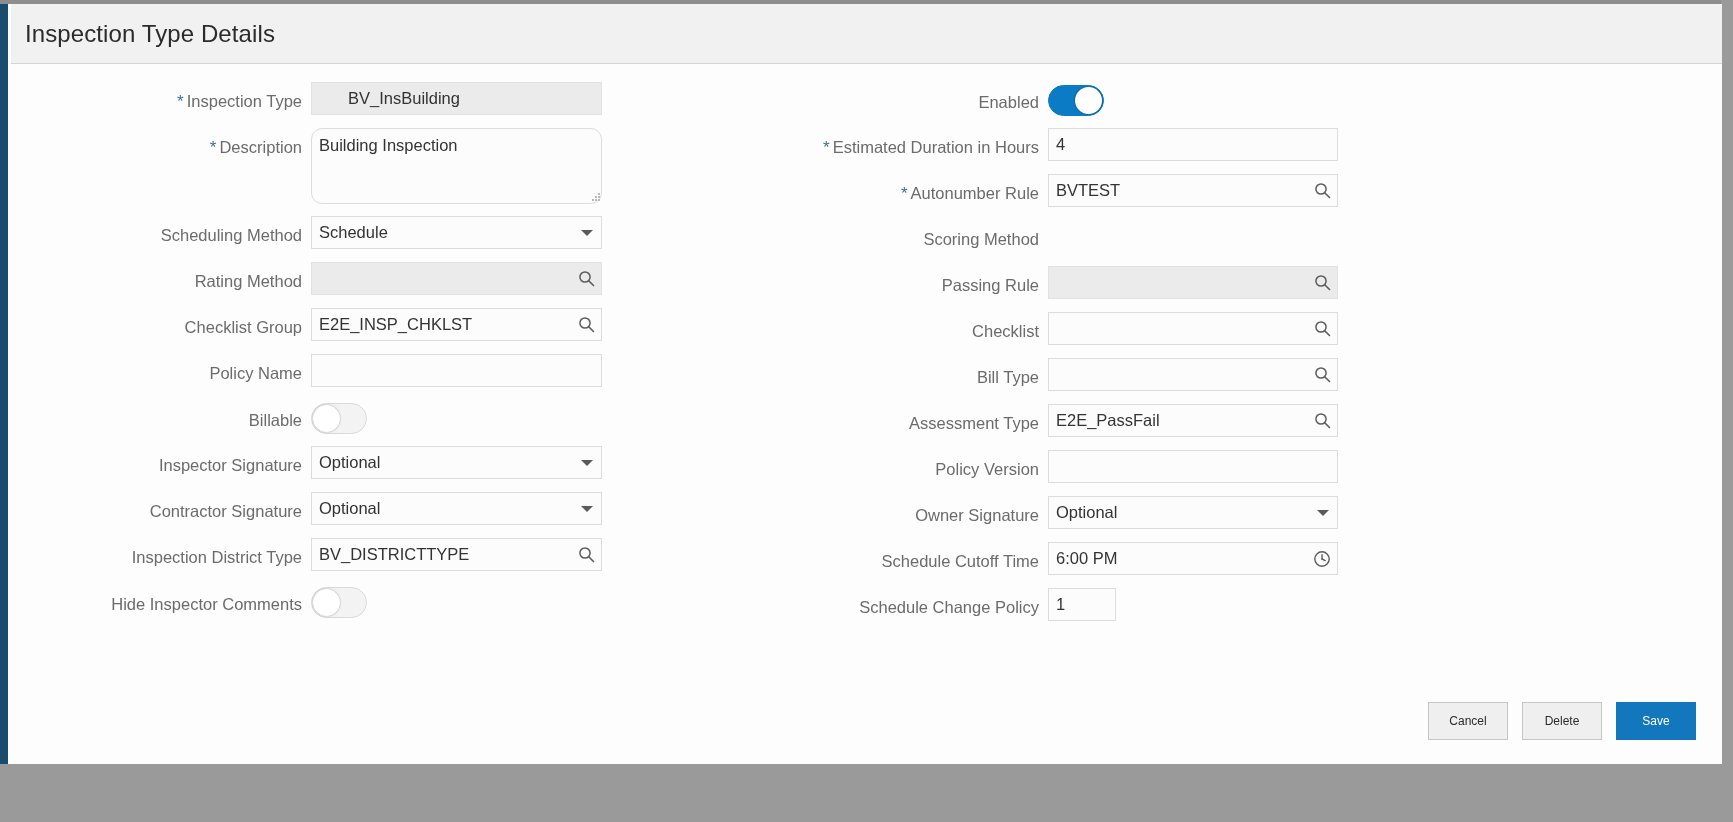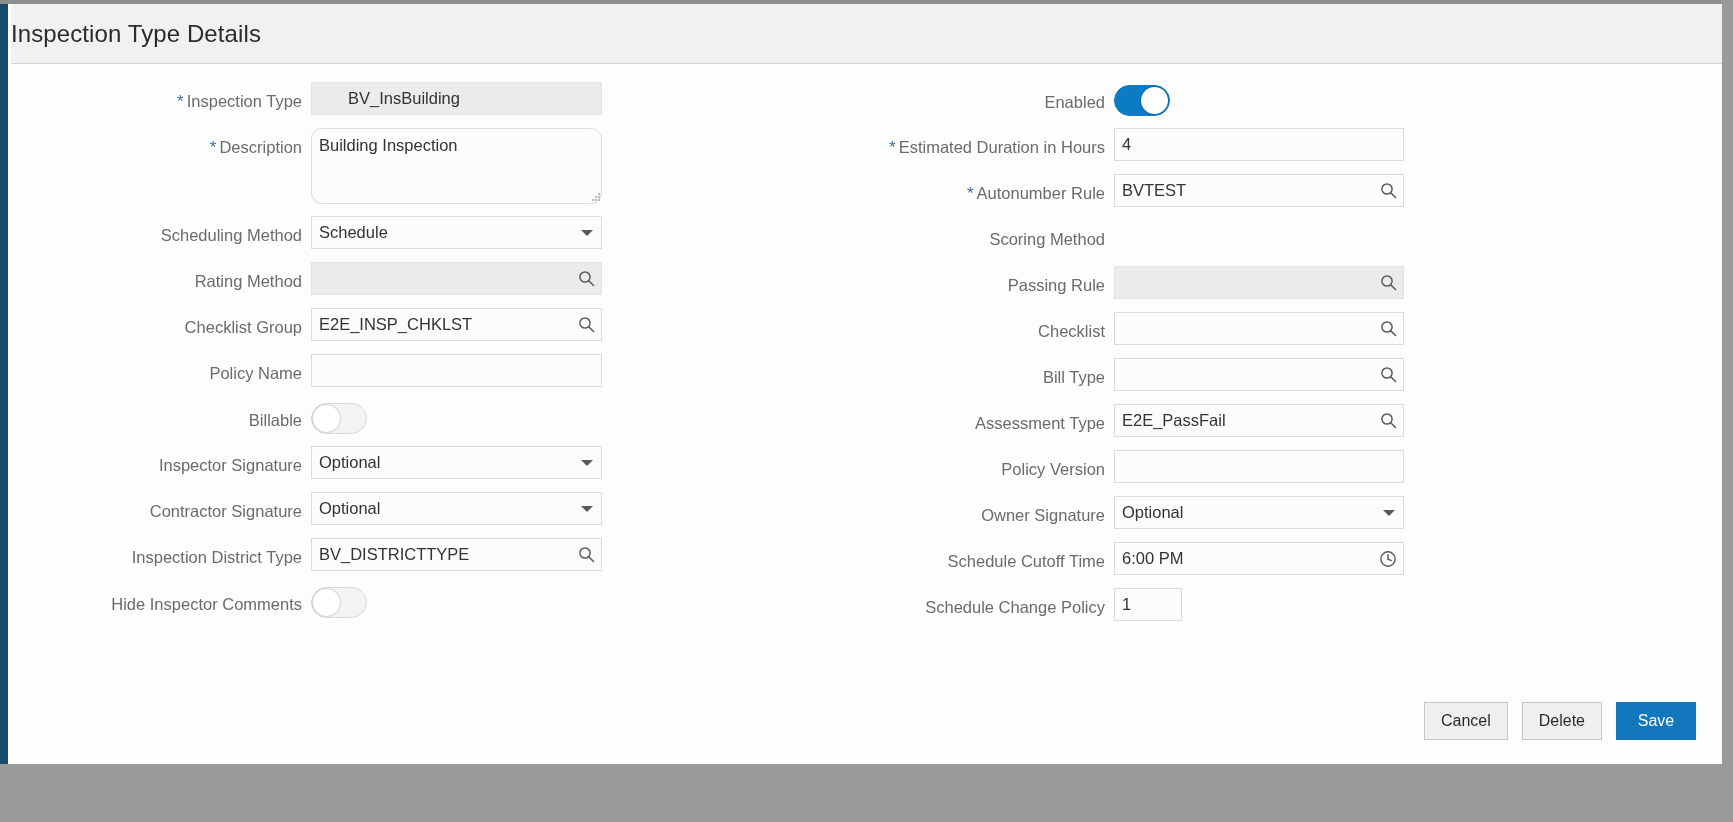--- a/index.html
+++ b/index.html
@@ -52,20 +52,21 @@
     flex-direction: column;
   }
 
   
   #dialog-header {
     height: 60px;
     background: #f1f1f1;
     border-bottom: 1px solid #d4d4d4;
     display: flex;
     align-items: center;
+    padding-left: 14px;
     flex: 0 0 auto;
   }
   #dialog-title {
     font-size: 24px;
     color: #2b2b2b;
     font-weight: 400;
     letter-spacing: 0.1px;
   }
 
   
@@ -73,21 +74,21 @@
     flex: 1 1 auto;
     background: #fdfdfd;
     position: relative;
     overflow: hidden;
   }
   .column {
     position: absolute;
     top: 18px;
   }
   #col-left  { left: 0px;   width: 620px; }
-  #col-right { left: 818px; width: 620px; }
+  #col-right { left: 752px; width: 620px; }
 
   .field-row {
     display: flex;
     align-items: flex-start;
     margin-bottom: 6px;
     height: 40px;
   }
   .field-row.tall { height: 82px; }
   .field-row.toggle-row { height: 40px; align-items: center; }
 
@@ -225,21 +226,21 @@
     display: flex;
     align-items: center;
     justify-content: flex-end;
     padding-right: 26px;
     gap: 14px;
   }
   .btn {
     min-width: 80px;
     height: 38px;
     font-family: "Liberation Sans", sans-serif;
-    font-size: 16px;
+    font-size: 12px;
     cursor: pointer;
     padding: 0 16px;
   }
   .btn.secondary {
     background: #efefef;
     border: 1px solid #c6c6c6;
     color: #2b2b2b;
   }
   .btn.primary {
     background: #1277bc;

